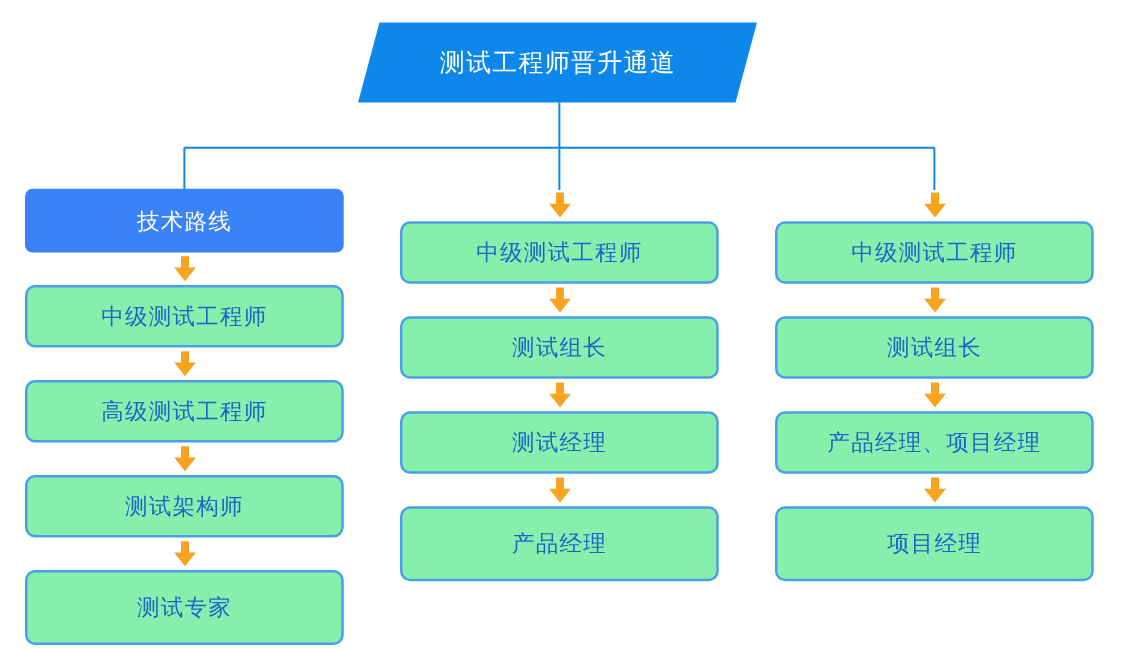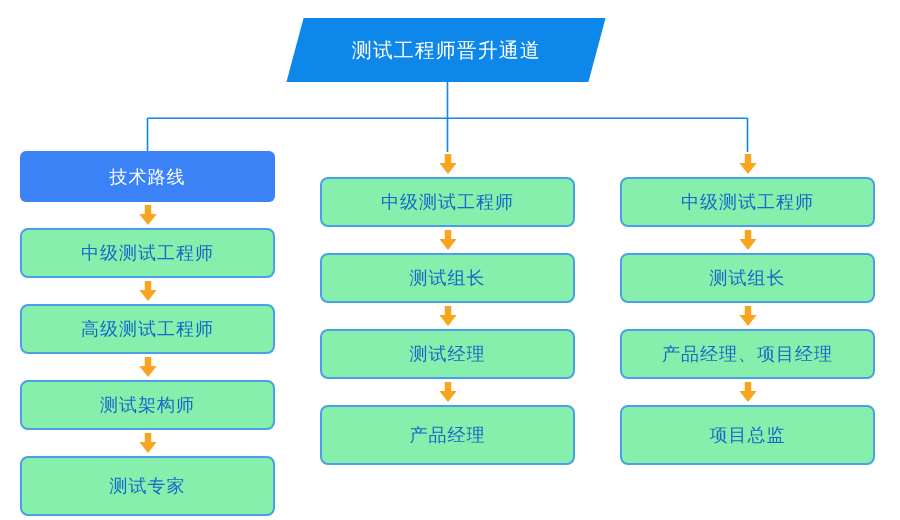--- a/index.html
+++ b/index.html
@@ -142,16 +142,16 @@
       <svg width="22" height="22" viewBox="0 0 24 24">
           <path d="M8.5 1h7v10h6L12 23 2.5 11h6z" fill="#f8a41e"></path>
         </svg>
     </div>
     <div class="step-box">产品经理、项目经理</div>
     <div class="arrow-cell">
       <svg width="22" height="22" viewBox="0 0 24 24">
           <path d="M8.5 1h7v10h6L12 23 2.5 11h6z" fill="#f8a41e"></path>
         </svg>
     </div>
-    <div class="step-box">项目总监</div>
+    <div class="step-box">项目经理</div>
   </div>
 
 </div>
 
 </body></html>

